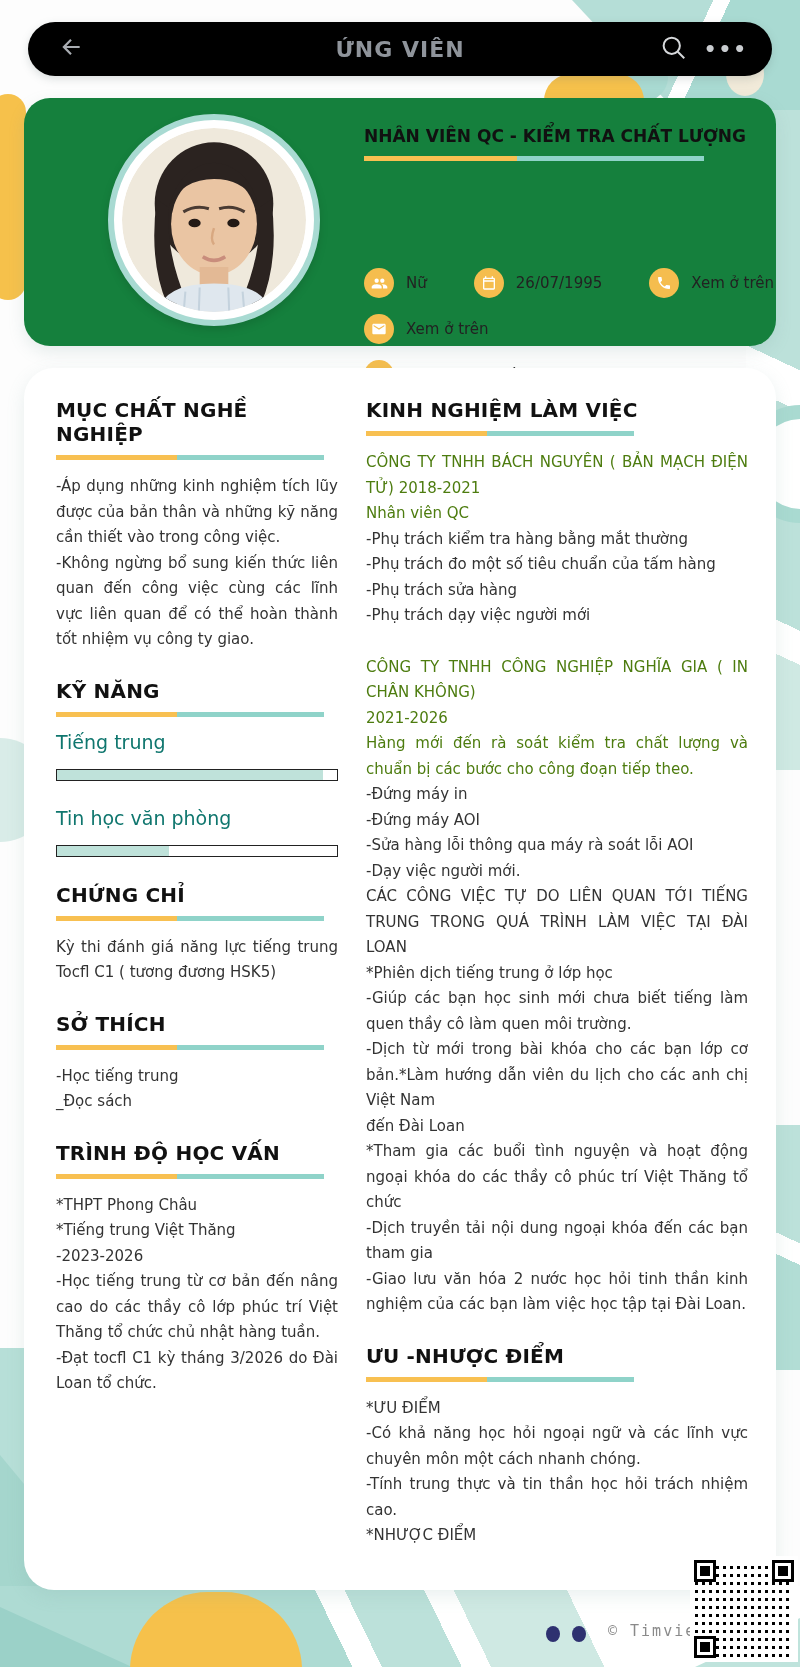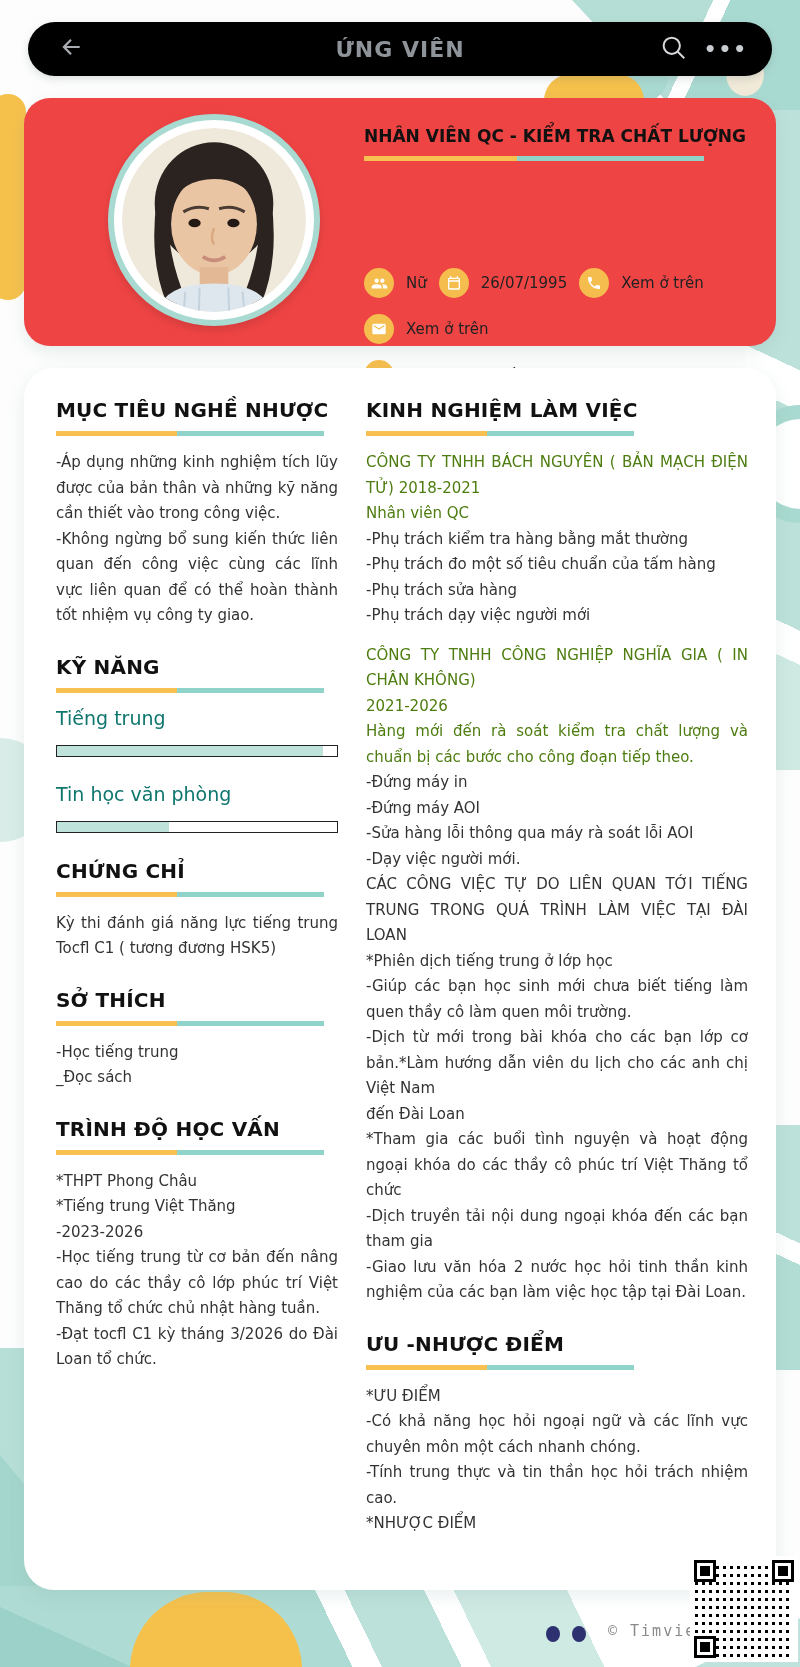--- a/index.html
+++ b/index.html
@@ -40,21 +40,21 @@
   .header{position:absolute;z-index:3;left:28px;top:22px;width:744px;height:54px;background:#000000;
     border-radius:27px;box-shadow:0 3px 8px rgba(100,120,118,.22);display:flex;align-items:center;}
   .hdr-back{margin-left:26px;width:34px;height:34px;display:flex;align-items:center;justify-content:center;cursor:pointer;}
   .hdr-title{position:absolute;left:0;right:0;text-align:center;font-size:22px;font-weight:bold;
     color:#8f949b;letter-spacing:1px;}
   .hdr-right{margin-left:auto;display:flex;align-items:center;gap:14px;margin-right:24px;}
   .hdr-search{width:34px;height:34px;display:flex;align-items:center;justify-content:center;cursor:pointer;}
   .hdr-more{color:#c9ccd0;font-size:20px;letter-spacing:2px;font-weight:bold;cursor:pointer;line-height:10px;}
 
   
-  .pcard{position:absolute;z-index:2;left:24px;top:98px;width:752px;height:248px;background:#ef4444;
+  .pcard{position:absolute;z-index:2;left:24px;top:98px;width:752px;height:248px;background:#15803d;
     border-radius:26px;box-shadow:0 6px 16px rgba(120,160,155,.18);}
   .photo-ring{position:absolute;left:84px;top:16px;width:212px;height:212px;border-radius:50%;
     border:6px solid #a8dad2;background:#fff;box-shadow:0 4px 10px rgba(0,0,0,.12);box-sizing:border-box;
     display:flex;align-items:center;justify-content:center;}
   .photo{width:184px;height:184px;border-radius:50%;overflow:hidden;}
   .add-btn{position:absolute;left:238px;top:276px;width:42px;height:42px;border-radius:50%;
     background:#f6c14b;color:#fff;display:flex;align-items:center;justify-content:center;
     font-size:26px;font-weight:bold;cursor:pointer;box-shadow:0 2px 5px rgba(0,0,0,.15);}
   .ptitle{position:absolute;left:340px;top:28px;width:400px;font-size:17px;font-weight:bold;color:#111;}
   .ptitle-bar{position:absolute;left:340px;top:58px;width:340px;height:5px;display:flex;}
@@ -69,21 +69,21 @@
   
   .cv{position:absolute;z-index:2;left:24px;top:368px;width:752px;height:1222px;background:#fff;
     border-radius:30px;box-shadow:0 6px 18px rgba(120,160,155,.16);box-sizing:border-box;
     padding:30px 28px 30px 32px;overflow:hidden;}
   .cols{display:grid;grid-template-columns:282px 1fr;column-gap:28px;}
   .sec{margin-bottom:26px;}
   .sec-h{font-size:20px;font-weight:bold;color:#111;letter-spacing:.2px;margin:0 0 9px 0;}
   .sec-bar{height:5px;display:flex;width:100%;max-width:268px;margin-bottom:14px;}
   .para{margin:0;font-size:15px;line-height:1.7;color:#333;text-align:justify;}
   .para.b{font-weight:normal;color:#4d7c0f;}
-  .para.gap{margin-top:14px;}
+  .para.gap{margin-top:26px;}
   .skill{margin-bottom:26px;}
   .skill-label{font-size:19px;color:#0f766e;margin-bottom:16px;}
   .skill-bar{height:12px;border:1px solid #222;background:#fff;box-sizing:border-box;}
   .skill-fill{height:100%;background:#bfe2da;}
 
   
   .f-dot{position:absolute;z-index:3;top:1626px;width:14px;height:16px;border-radius:50%;background:#2e3170;}
   .f-copy{position:absolute;z-index:3;top:1622px;left:608px;font-family:"DejaVu Sans Mono","Liberation Mono",monospace;
     font-size:15px;color:#8a8a8a;letter-spacing:2px;}
   .qr{position:absolute;z-index:4;left:690px;top:1556px;width:108px;height:106px;background:#fff;
@@ -168,21 +168,21 @@
       </div>
     </div>
     <div class="add-btn">+</div>
 
     <div class="ptitle">NHÂN VIÊN QC - KIỂM TRA CHẤT LƯỢNG</div>
     <div class="ptitle-bar">
       <div class="bar-y"></div>
         <div class="bar-t"></div>
     </div>
 
-    <div class="info-row" style="top:170px;width:410px;justify-content:flex-start;">
+    <div class="info-row" style="top:170px;width:410px;justify-content:space-between;">
       <div class="info-item">
         <span class="ico">
           <svg width="17" height="17" viewBox="0 0 24 24">
               <path fill="#fff" d="M16 11c1.66 0 2.99-1.34 2.99-3S17.66 5 16 5s-3 1.34-3 3 1.34 3 3 3zm-8 0c1.66 0 2.99-1.34 2.99-3S9.66 5 8 5 5 6.34 5 8s1.34 3 3 3zm0 2c-2.33 0-7 1.17-7 3.5V19h14v-2.5C15 14.17 10.33 13 8 13zm8 0c-.29 0-.62.02-.97.05 1.16.84 1.97 1.97 1.97 3.45V19h6v-2.5c0-2.33-4.67-3.5-7-3.5z"></path>
             </svg>
         </span>
         <span class="ival">Nữ</span>
       </div>
       <div class="info-item">
         <span class="ico">
@@ -223,21 +223,21 @@
         <span class="ival">HY Cương- Phú Thọ</span>
       </div>
     </div>
   </div>
 
   <div class="cv">
     <div class="cols">
 
       <div>
         <div class="sec">
-          <h2 class="sec-h">MỤC TIÊU NGHỀ NHƯỢC</h2>
+          <h2 class="sec-h">MỤC CHẤT NGHỀ NGHIỆP</h2>
           <div class="sec-bar">
               <div class="bar-y"></div>
               <div class="bar-t"></div>
             </div>
           <div>
 
           <p class="para">-Áp dụng những kinh nghiệm tích lũy được của bản thân và những kỹ năng cần thiết vào trong công việc.</p>
               <p class="para">-Không ngừng bổ sung kiến thức liên quan đến công việc cùng các lĩnh vực liên quan để có thể hoàn thành tốt nhiệm vụ công ty giao.</p>
             </div>
         </div>

